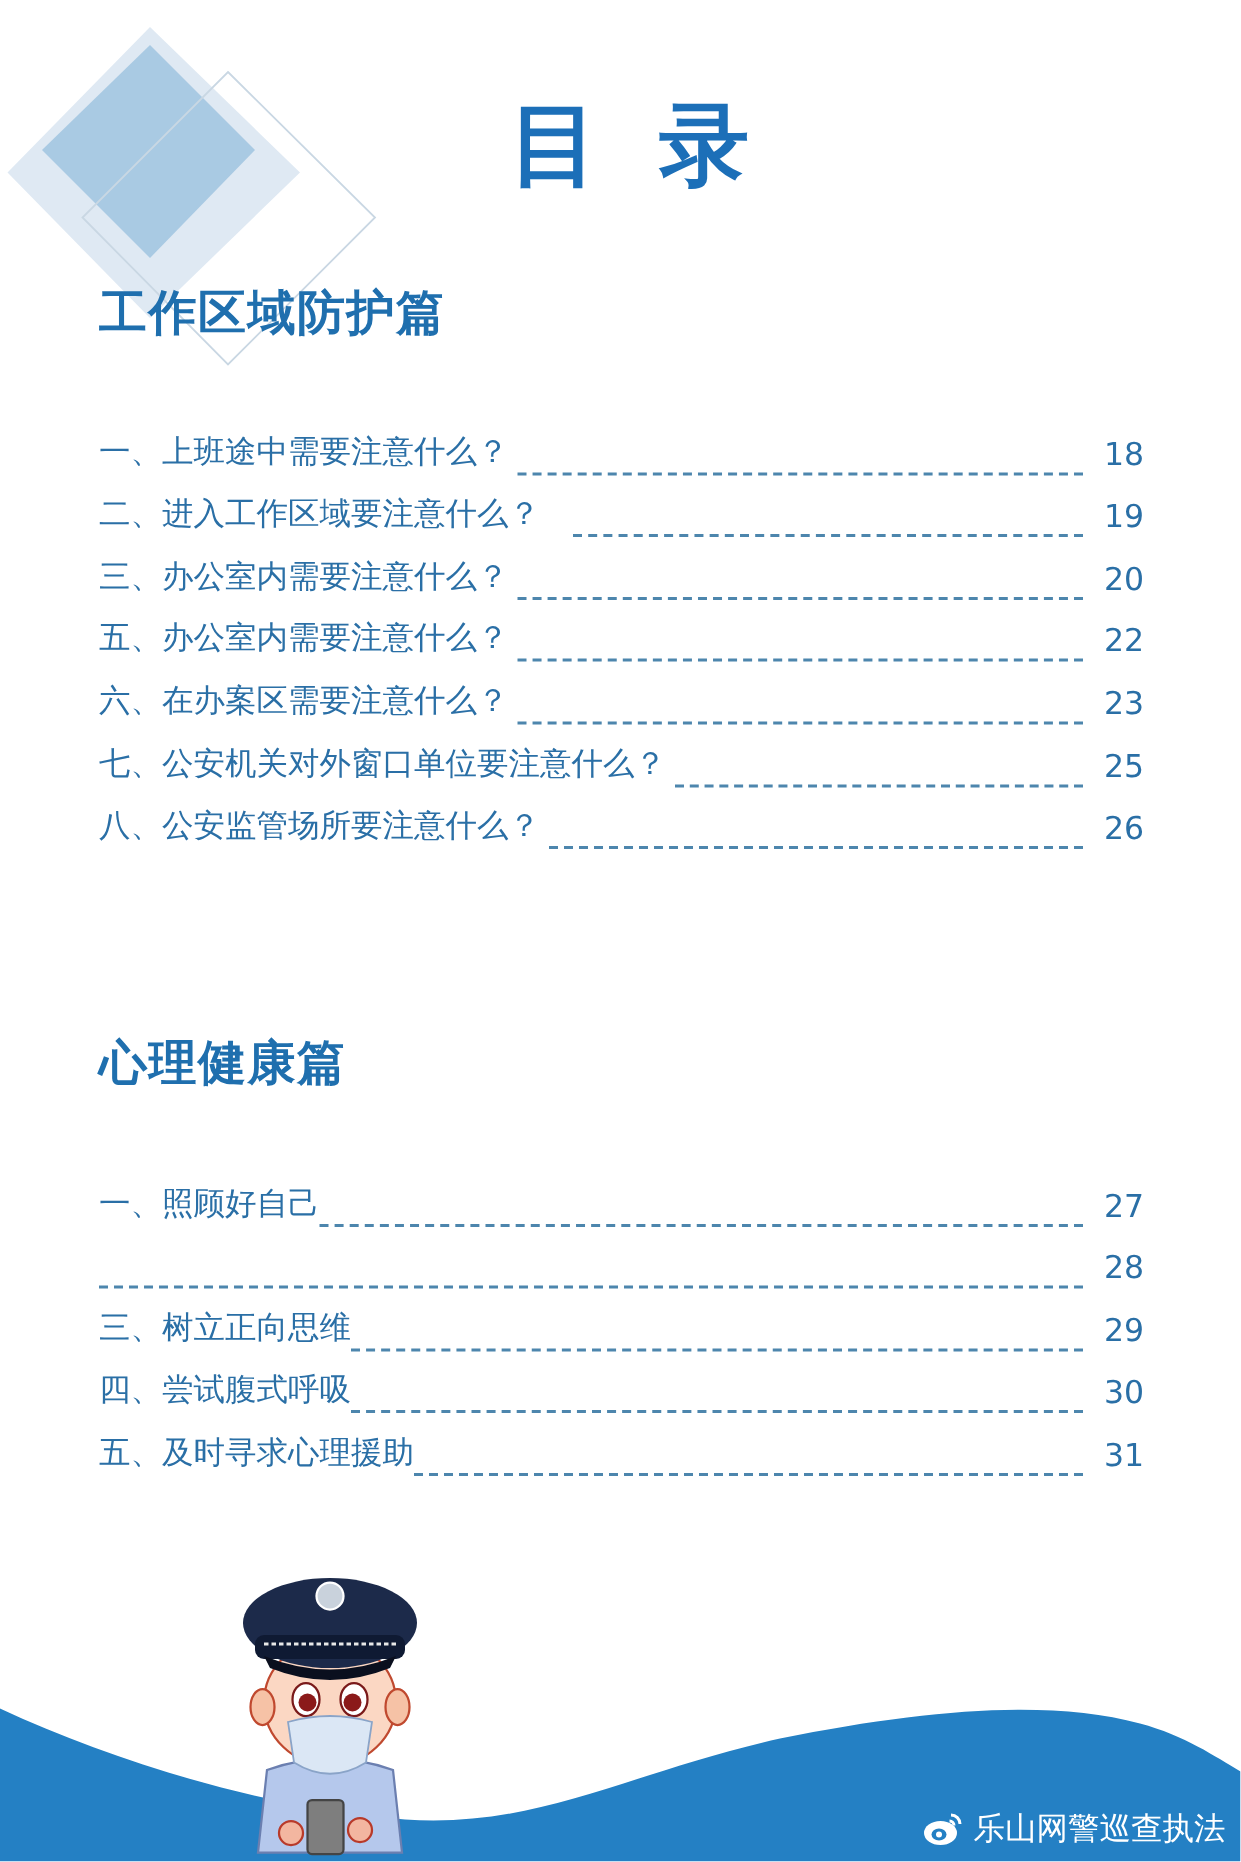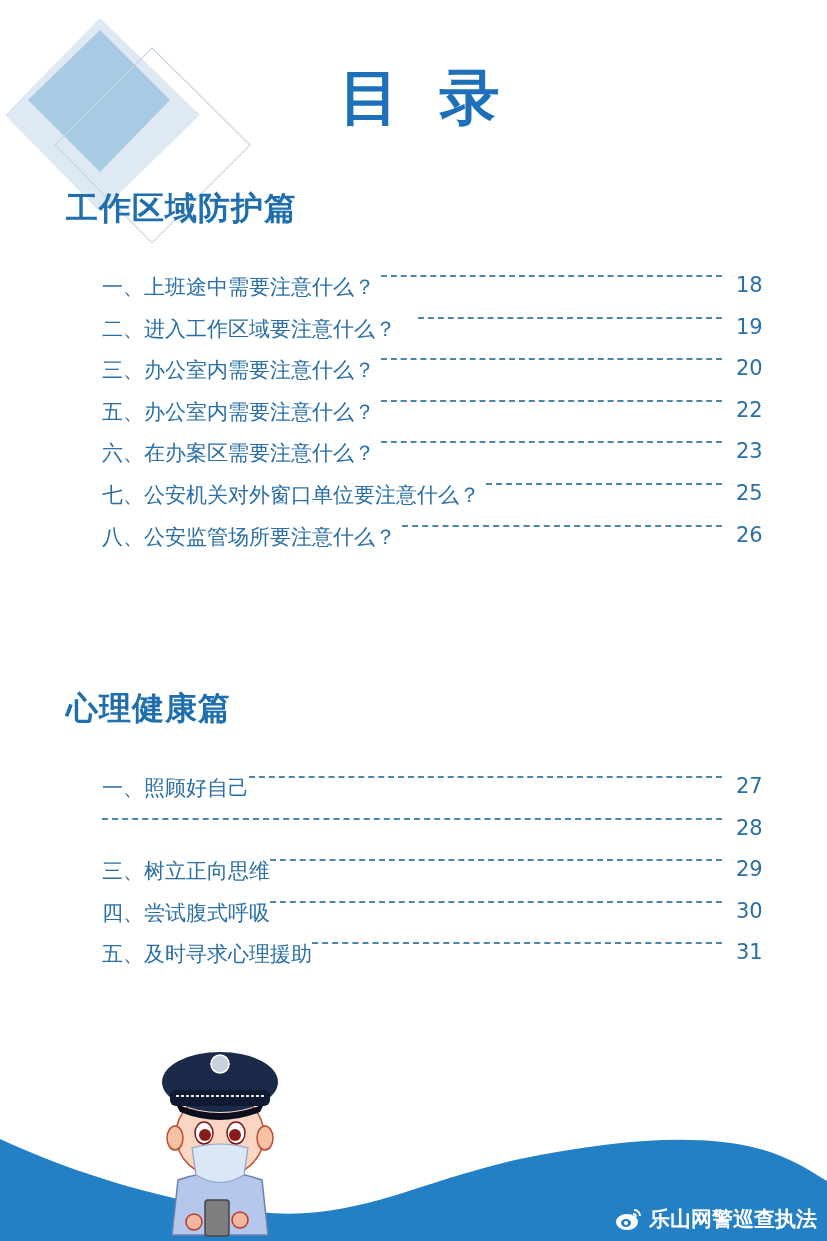--- a/index.html
+++ b/index.html
@@ -3,27 +3,27 @@
 <meta charset="utf-8">
 <style>
   html, body { margin:0; padding:0; }
   body { width:827px; height:1241px; position:relative; overflow:hidden; background:#ffffff;
          font-family:"DejaVu Sans", "Liberation Sans", sans-serif; }
   .deco { position:absolute; left:0; top:0; width:270px; height:260px; }
   .title { position:absolute; left:0; width:827px; top:62px; text-align:center; font-size:60px; font-weight:bold;
            color:#1c6fb8; letter-spacing:40px; padding-left:52px; box-sizing:border-box; line-height:70px; }
   .section-title { position:absolute; left:66px; font-size:32px; font-weight:bold; color:#1f6fae; letter-spacing:1px; line-height:40px; }
   .toc { position:absolute; left:66px; width:700px; }
-  .toc-row { display:flex; align-items:flex-start; height:41.6px; font-size:21px; color:#2a6fa6;margin-left:36px; }
+  .toc-row { display:flex; align-items:flex-end; height:41.6px; font-size:21px; color:#2a6fa6; }
   .toc-label { white-space:nowrap; }
   .toc-leader { flex:1; height:0; border-top:2px dashed #4d86ad; margin:0 12px 0 6px; position:relative; top:2px; }
   .toc-page { width:30px; text-align:left; font-size:21px; color:#2a6fa6; margin-left:2px; }
   .wave { position:absolute; left:0; bottom:0; width:827px; height:120px; }
   .mascot { position:absolute; left:150px; top:1030px; width:140px; height:211px; }
-  .footer { position:absolute; right:10px; bottom:8px; display:flex; align-items:center; color:#ffffff; font-size:21px;font-weight:bold; }
+  .footer { position:absolute; right:10px; bottom:8px; display:flex; align-items:center; color:#ffffff; font-size:21px; }
   .weibo { width:28px; height:26px; margin-right:6px; }
 </style>
 </head>
 <body>
 
 <svg class="deco" viewBox="0 0 270 260">
   <polygon points="100,18 200,115 100,212 5,115" fill="#dfe9f3"></polygon>
   <polygon points="100,30 170,100 100,172 28,100" fill="#a9cae3"></polygon>
   <polygon points="152,48 250,145 152,243 55,145" fill="none" stroke="#c9d7e3" stroke-width="1.2"></polygon>
 </svg>

